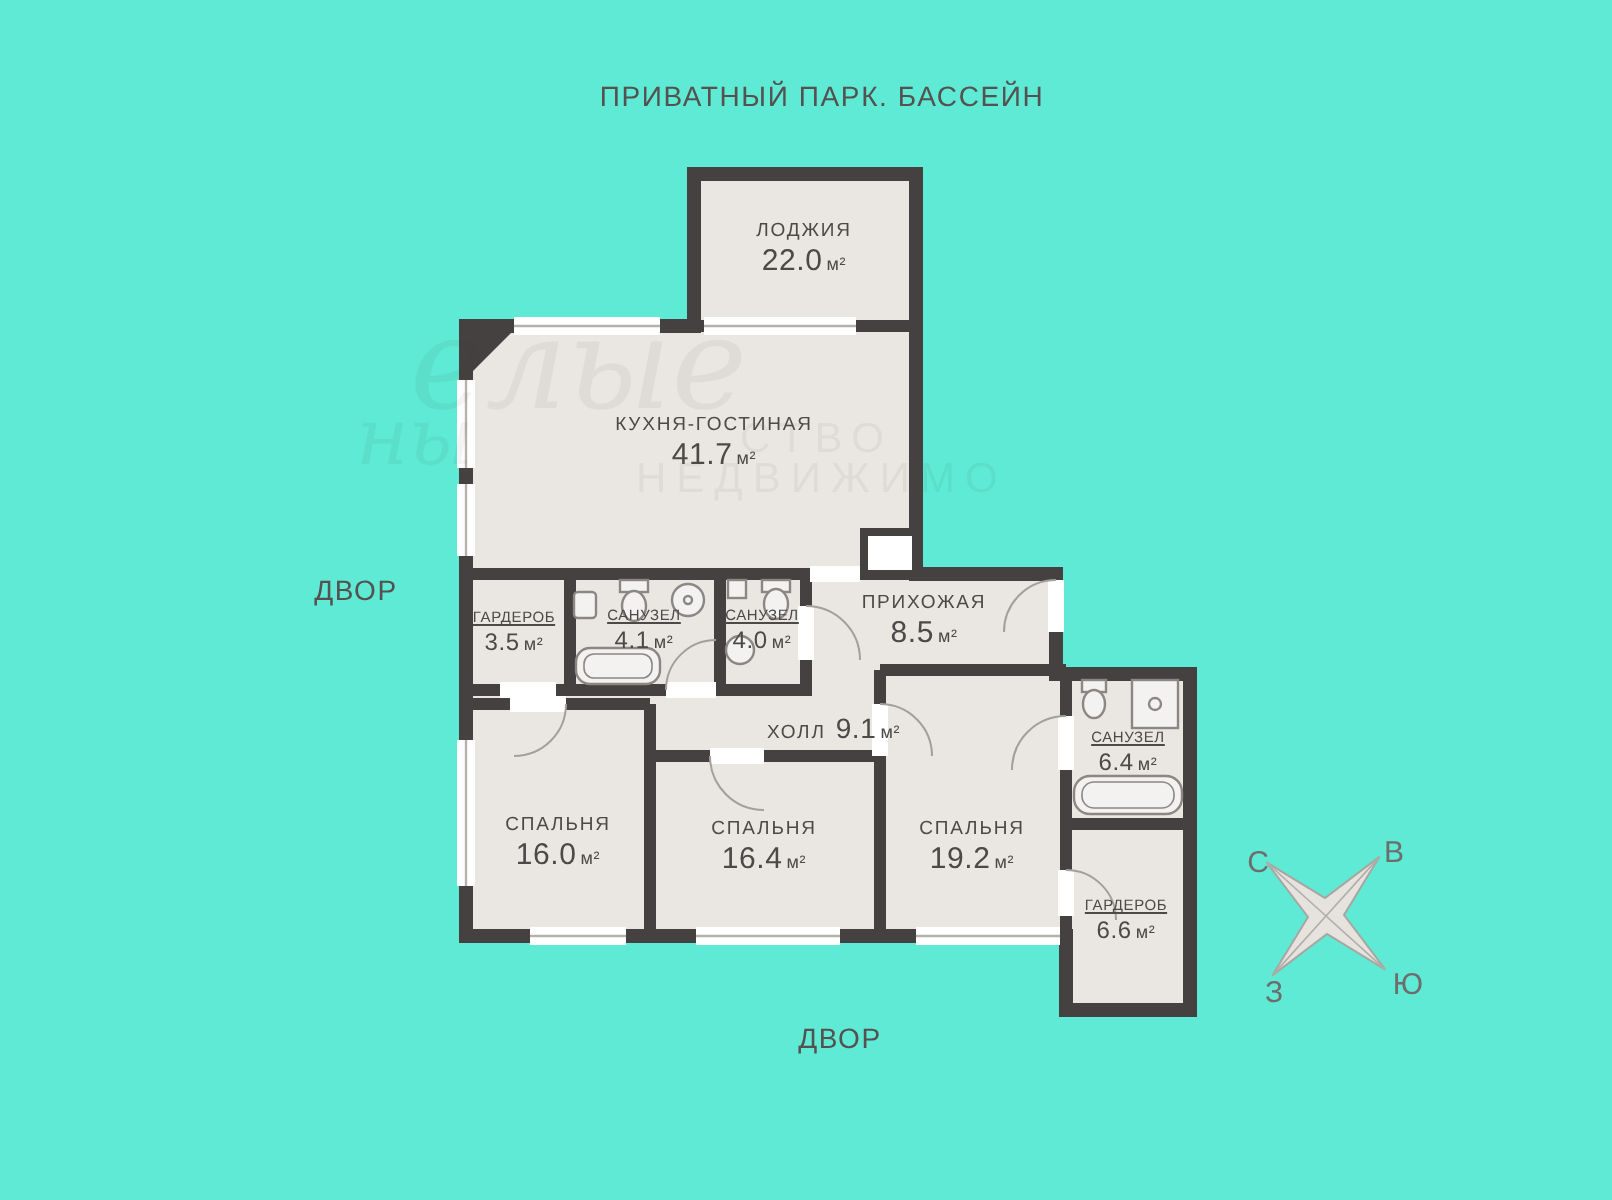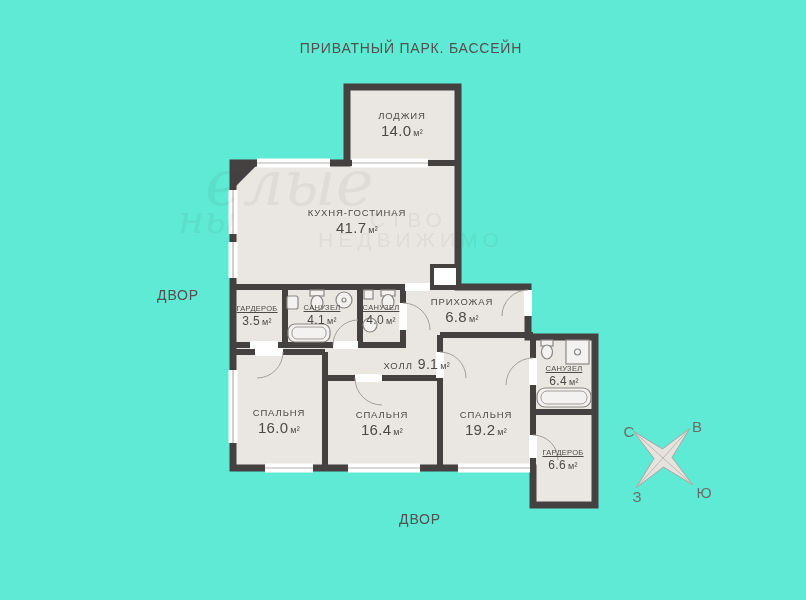--- a/index.html
+++ b/index.html
@@ -144,41 +144,41 @@
     </g>
   </svg>
 
   <div class="wm script" style="left:205px;top:146px;font-size:64px;">елые</div>
   <div class="wm script" style="left:178px;top:196px;font-size:40px;">ны</div>
   <div class="wm caps" style="left:370px;top:208px;">СТВО</div>
   <div class="wm caps" style="left:318px;top:228px;">НЕДВИЖИМО</div>
 
   <div class="room-label" style="left:352px;top:110px;width:100px;">
     <div class="rname">ЛОДЖИЯ</div>
-    <div class="rarea"><span>14.0</span><span class="unit">м²</span></div>
+    <div class="rarea"><span>22.0</span><span class="unit">м²</span></div>
   </div>
   <div class="room-label" style="left:277px;top:207px;width:160px;">
     <div class="rname">КУХНЯ-ГОСТИНАЯ</div>
     <div class="rarea"><span>41.7</span><span class="unit">м²</span></div>
   </div>
   <div class="room-label small" style="left:226px;top:304px;width:62px;">
     <div class="rname">ГАРДЕРОБ</div>
     <div class="rarea"><span>3.5</span><span class="unit">м²</span></div>
   </div>
   <div class="room-label small" style="left:287px;top:303px;width:70px;">
     <div class="rname">САНУЗЕЛ</div>
     <div class="rarea"><span>4.1</span><span class="unit">м²</span></div>
   </div>
   <div class="room-label small" style="left:353px;top:303px;width:56px;">
     <div class="rname">САНУЗЕЛ</div>
     <div class="rarea"><span>4.0</span><span class="unit">м²</span></div>
   </div>
   <div class="room-label" style="left:412px;top:296px;width:100px;">
     <div class="rname">ПРИХОЖАЯ</div>
-    <div class="rarea"><span>6.8</span><span class="unit">м²</span></div>
+    <div class="rarea"><span>8.5</span><span class="unit">м²</span></div>
   </div>
   <div class="room-label hall" style="left:330px;top:356px;width:120px;">
     <span class="rname">ХОЛЛ</span>
     <span class="rarea"><span>9.1</span><span class="unit">м²</span></span>
   </div>
   <div class="room-label" style="left:229px;top:407px;width:100px;">
     <div class="rname">СПАЛЬНЯ</div>
     <div class="rarea"><span>16.0</span><span class="unit">м²</span></div>
   </div>
   <div class="room-label" style="left:332px;top:409px;width:100px;">

